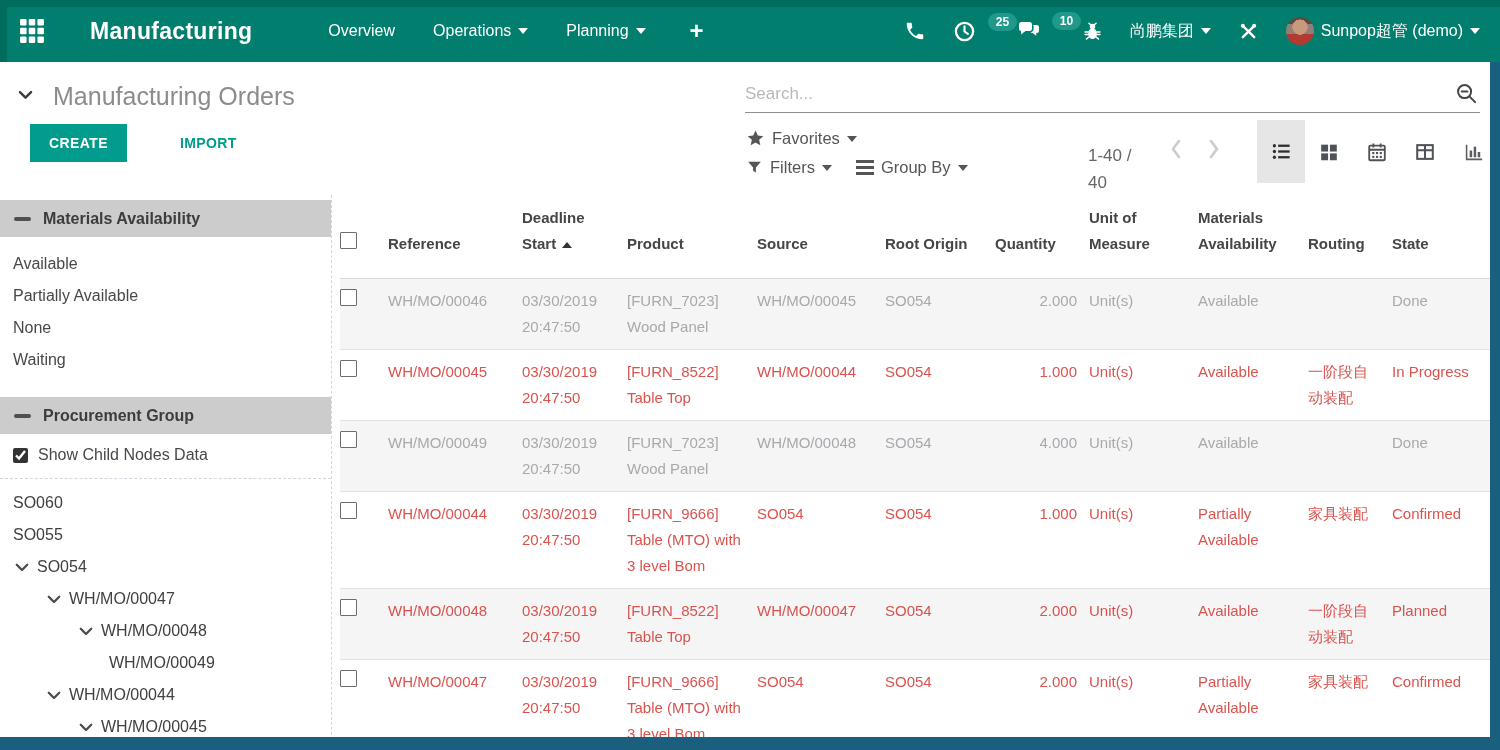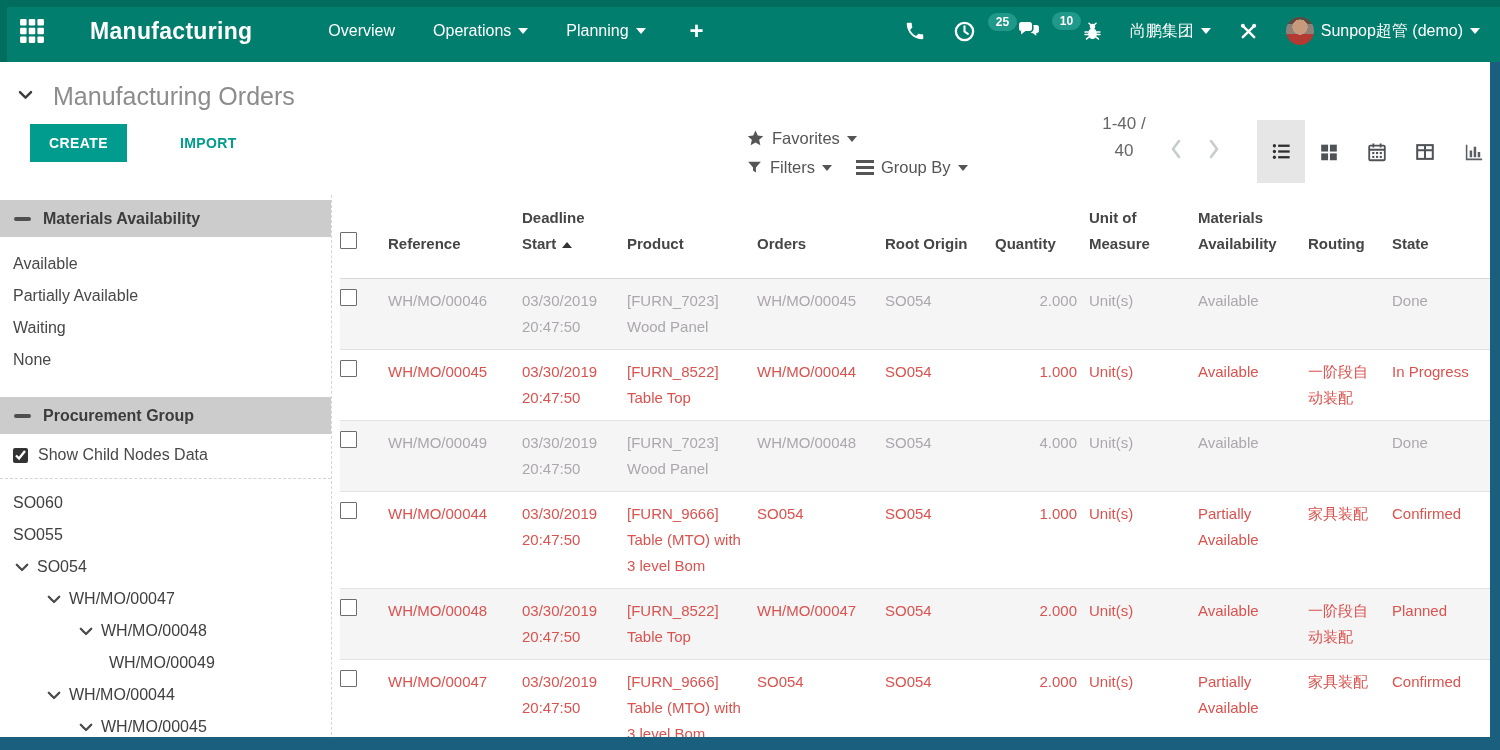--- a/index.html
+++ b/index.html
@@ -47,21 +47,21 @@
   .search-input { width:100%; border:none; border-bottom:1px solid #8f8f8f; font-size:17px; padding:8px 30px 8px 0; color:#555; outline:none; background:transparent; }
   .search-input::placeholder { color:#b9b9b9; }
   .search-mag { position:absolute; right:2px; top:6px; }
 
   .facets { position:absolute; left:746px; top:62px; font-size:16.5px; color:#555; }
   .facet-line { display:flex; align-items:center; gap:8px; height:29px; }
   .facet-item { display:flex; align-items:center; gap:7px; margin-right:16px; cursor:pointer; white-space:nowrap; }
   .gb-icon { display:inline-block; width:18px; }
   .gb-icon i { display:block; height:3px; background:#555; margin:3px 0; }
 
-  .pager { position:absolute; left:1088px; top:48px; width:72px; text-align:center; color:#666; font-size:17px; line-height:27px; }
+  .pager { position:absolute; left:1088px; top:80px; width:72px; color:#666; font-size:17px; line-height:27px; }
   .pager-nav { position:absolute; left:1168px; top:76px; display:flex; gap:22px; }
   .pager-btn { cursor:pointer; display:inline-flex; }
 
   .switcher { position:absolute; left:1257px; top:58px; display:flex; align-items:stretch; }
   .sw-btn { width:48px; height:63px; display:flex; align-items:center; justify-content:center; cursor:pointer; }
   .sw-btn.active { background:#e7e6e6; }
 
   
   .content { display:flex; height:555px; overflow:hidden; }
 
@@ -199,20 +199,29 @@
           </svg>
       </span>
       <span class="title">Manufacturing Orders</span>
     </div>
 
     <div class="btn-row">
       <button class="btn-create">CREATE</button>
       <button class="btn-import">IMPORT</button>
     </div>
 
+    <div class="search-box">
+      <input class="search-input" type="text" placeholder="Search..." style="">
+      <span class="search-mag">
+        <svg width="23" height="23" viewBox="0 0 24 24" fill="none" stroke="#444" stroke-width="2.1">
+            <circle cx="10" cy="10" r="6.8"></circle>
+            <path d="M7 10h6M15.3 15.3 21 21" stroke-linecap="round"></path>
+          </svg>
+      </span>
+    </div>
 
     <div class="facets">
       <div class="facet-line">
         <span class="facet-item">
           <svg width="19" height="19" viewBox="0 0 24 24" fill="#555">
               <path d="M12 2l2.9 6.3 6.9.7-5.2 4.6 1.5 6.8L12 16.9 5.9 20.4l1.5-6.8L2.2 9l6.9-.7z"></path>
             </svg>
           <span>Favorites</span>
           <span class="caret-down-g"></span>
         </span>
@@ -307,22 +316,22 @@
   <div class="content">
 
     <aside class="sidebar">
       <div class="sb-header">
         <span class="sb-dash"></span>
         <span class="sb-title">Materials Availability</span>
       </div>
       <ul class="sb-list">
         <li>Available</li>
         <li>Partially Available</li>
+        <li>None</li>
         <li>Waiting</li>
-        <li>None</li>
       </ul>
 
       <div class="sb-header">
         <span class="sb-dash"></span>
         <span class="sb-title">Procurement Group</span>
       </div>
       <div class="sb-check-row">
         <input type="checkbox" class="sb-check" checked="" style="">
         <span>Show Child Nodes Data</span>
       </div>
@@ -394,21 +403,21 @@
             <col class="col-avail">
             <col class="col-rout">
             <col class="col-state">
         </colgroup>
         <thead>
           <tr>
             <th class="cell-check"><span class="row-cb"></span></th>
             <th><span>Reference</span></th>
             <th><span>Deadline Start</span><span class="sort-asc"></span></th>
             <th><span>Product</span></th>
-            <th><span>Orders</span></th>
+            <th><span>Source</span></th>
             <th><span>Root Origin</span></th>
             <th class="t-right"><span>Quantity</span></th>
             <th><span>Unit of Measure</span></th>
             <th><span>Materials Availability</span></th>
             <th><span>Routing</span></th>
             <th><span>State</span></th>
           </tr>
         </thead>
         <tbody>
           <tr class="striped row-muted">

